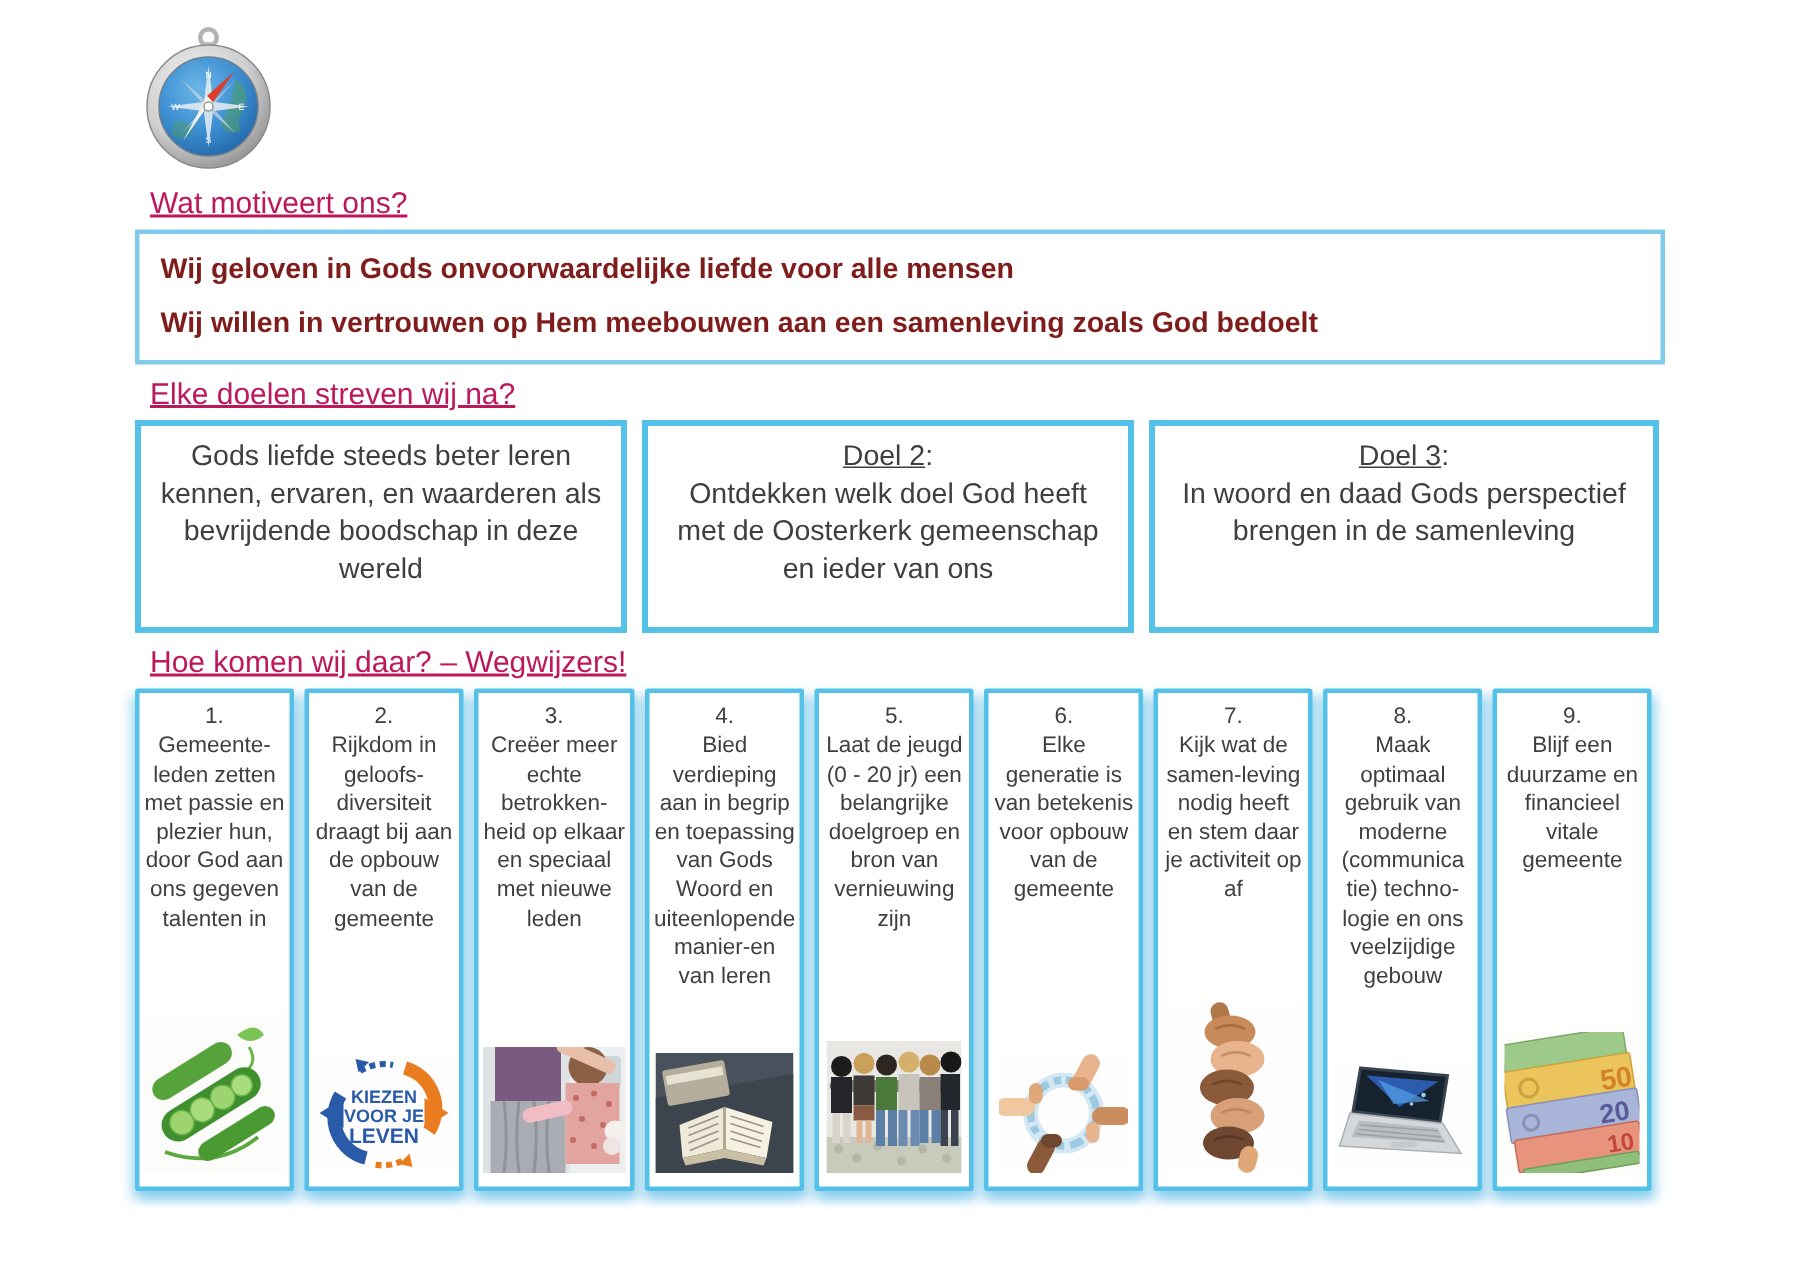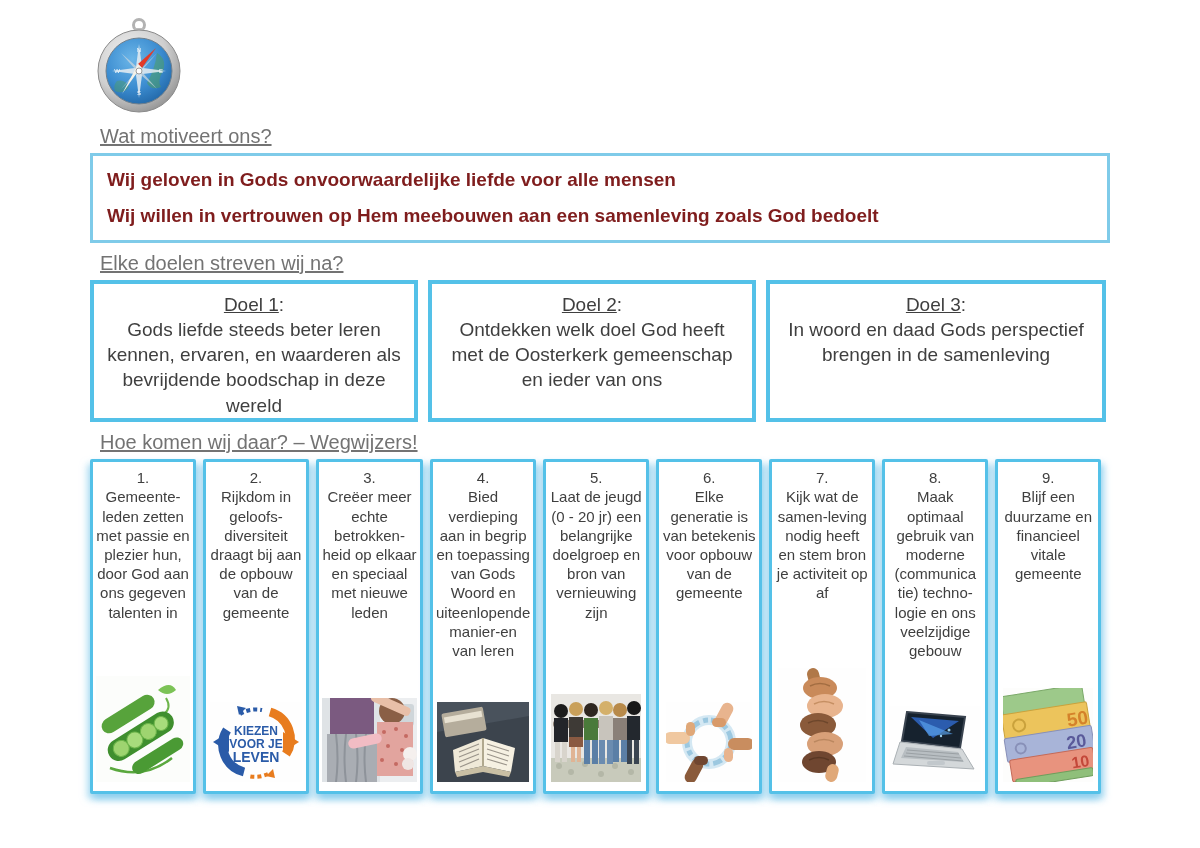--- a/index.html
+++ b/index.html
@@ -1,21 +1,21 @@
 <!DOCTYPE html>
 <html><head>
 <meta charset="utf-8">
 <style>
   html,body{margin:0;padding:0;background:#fff;}
   .page{position:relative;width:1200px;height:848px;background:#fff;overflow:hidden;
         font-family:"Liberation Sans", sans-serif;color:#3f3f3f;}
   .header{display:flex;align-items:center;gap:28px;padding:14px 0 0 95px;height:102px;}
   .title{font-size:32px;font-weight:400;color:#3f3f3f;letter-spacing:1px;white-space:pre;}
   .content{margin-left:90px;width:1020px;}
-  .section-label{font-size:20px;color:#737373;text-decoration:underline;
+  .section-label{font-size:20px;color:#be185d;text-decoration:underline;
                  margin:9px 0 5px 10px;}
   .mission-box{border:3px solid #7fcbe9;box-sizing:border-box;width:1020px;
                padding:6px 14px;background:#fff;}
   .mission-box p{margin:0;font-size:19px;font-weight:bold;color:#7f1d1d;line-height:1.9;}
   .goals-row{display:flex;gap:10px;width:1020px;}
   .goal-box{border:4px solid #54c1e8;box-sizing:border-box;height:142px;flex:0 0 328px;
             background:#fff;text-align:center;padding:8px 10px;font-size:19px;line-height:1.32;}
   .goal-box.wide{flex:0 0 340px;}
   .goal-title{font-size:19px;}
   .goal-title .u{text-decoration:underline;}
@@ -86,21 +86,20 @@
 
     <div class="mission-box">
       <p>Wij geloven in Gods onvoorwaardelijke liefde voor alle mensen</p>
       <p>Wij willen in vertrouwen op Hem meebouwen aan een samenleving zoals God bedoelt</p>
     </div>
 
     <div class="section-label">Elke doelen streven wij na?</div>
 
     <div class="goals-row">
       <div class="goal-box">
-        <div class="goal-title"><span class="u">Doel 1</span><span>:</span></div>
         <div class="goal-body">Gods liefde steeds beter leren kennen, ervaren, en waarderen als bevrijdende boodschap in deze wereld</div>
       </div>
       <div class="goal-box">
         <div class="goal-title"><span class="u">Doel 2</span><span>:</span></div>
         <div class="goal-body">Ontdekken welk doel God heeft met de Oosterkerk gemeenschap en ieder van ons</div>
       </div>
       <div class="goal-box wide">
         <div class="goal-title"><span class="u">Doel 3</span><span>:</span></div>
         <div class="goal-body">In woord en daad Gods perspectief brengen in de samenleving</div>
       </div>
@@ -267,21 +266,21 @@
             <rect x="46" y="16" width="14" height="9" rx="4.5" fill="#d89a6a"></rect>
             <rect x="58" y="46" width="9" height="14" rx="4.5" fill="#e8b48e"></rect>
             <rect x="28" y="54" width="14" height="9" rx="4.5" fill="#6f4630"></rect>
             <rect x="20" y="20" width="9" height="14" rx="4.5" fill="#e0a878"></rect>
           </svg>
         </div>
       </div>
 
       <div class="signpost">
         <div class="sp-num">7.</div>
-        <div class="sp-text">Kijk wat de samen-leving nodig heeft en stem bron je activiteit op af</div>
+        <div class="sp-text">Kijk wat de samen-leving nodig heeft en stem daar je activiteit op af</div>
         <div class="sp-img">
           <svg width="88" height="114" viewBox="0 0 88 114">
             <rect width="88" height="114" fill="#fefefe"></rect>
             <rect x="30" y="0" width="12" height="20" rx="6" fill="#b07848" transform="rotate(-14 36 10)"></rect>
             <ellipse cx="42" cy="20" rx="17" ry="11" fill="#c98a5a"></ellipse>
             <ellipse cx="47" cy="38" rx="18" ry="12" fill="#e8b48e"></ellipse>
             <ellipse cx="40" cy="57" rx="18" ry="12" fill="#8a5a3a"></ellipse>
             <ellipse cx="47" cy="76" rx="18" ry="12" fill="#d8a078"></ellipse>
             <ellipse cx="41" cy="94" rx="17" ry="11" fill="#6f4630"></ellipse>
             <g stroke-width="1.5" fill="none" opacity="0.6">

